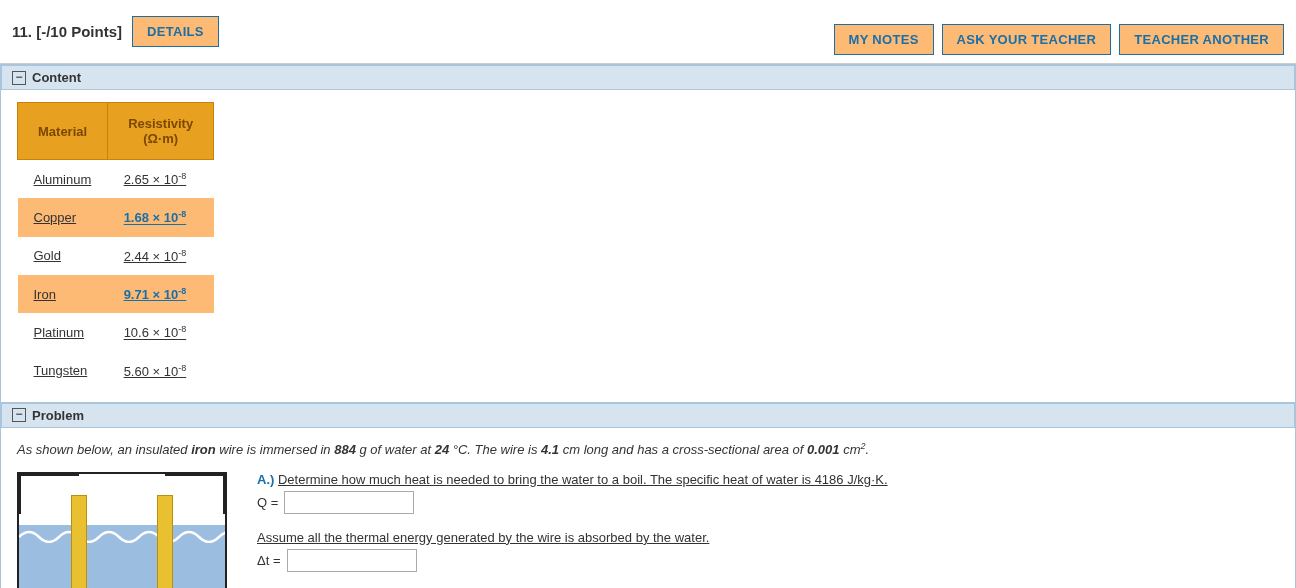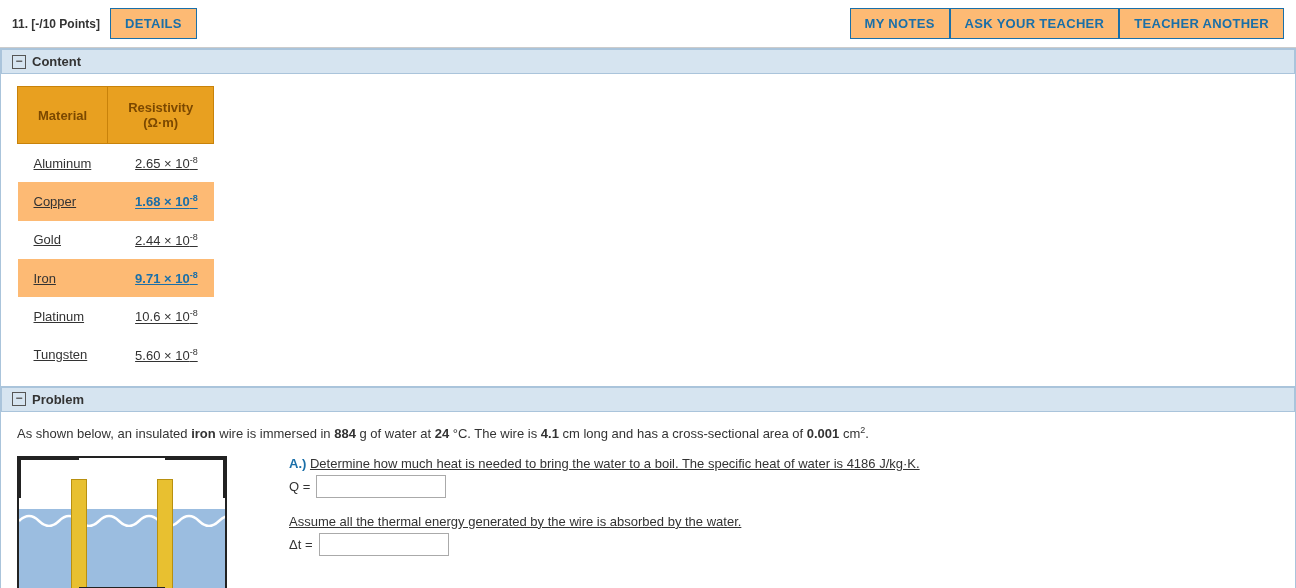--- a/index.html
+++ b/index.html
@@ -7,35 +7,35 @@
 
     .top-bar {
       display: flex;
       align-items: center;
       padding: 8px 12px;
       border-bottom: 1px solid #ccc;
       gap: 10px;
     }
     .question-label {
       font-weight: bold;
-      font-size: 12px;
+      font-size: 15px;
       white-space: nowrap;
     }
     .btn-outline {
       border: 1.5px solid #1a6fa8;
       color: #1a6fa8;
       background: #fdba74;
       padding: 7px 14px;
       font-size: 13px;
       cursor: pointer;
       font-weight: bold;
       letter-spacing: 0.3px;
     }
     .spacer { flex: 1; }
-    .top-btns { display: flex; margin-left: auto; }
+    .top-btns { display: flex; gap: 8px; margin-left: auto; margin-top: 16px; }
 
     .section-header {
       background: #d6e4f0;
       border: 1px solid #aac4db;
       padding: 4px 10px;
       font-size: 13px;
       font-weight: bold;
       color: #333;
       display: flex;
       align-items: center;
@@ -79,39 +79,39 @@
       padding: 11px 16px;
       border: none;
       text-decoration: underline;
     }
     table.resistivity-table tr.highlight td {
       background: #fdba74;
     }
     table.resistivity-table tr td:last-child {
       color: #1a6fa8;
       font-weight: bold;
-      text-align: right;
     }
     table.resistivity-table tr.no-highlight td:last-child {
       color: #333;
       font-weight: normal;
     }
     sup { font-size: 9px; }
 
     .problem-section {
       border: 1px solid #aac4db;
       border-top: none;
     }
     .problem-body {
       padding: 12px 16px;
     }
     .problem-text {
       font-size: 13px;
       margin-bottom: 12px;
       line-height: 1.5;
+      font-style: italic;
     }
     .problem-text b { font-weight: bold; }
 
     .problem-layout {
       display: flex;
       gap: 30px;
       align-items: flex-start;
     }
 
     
@@ -200,21 +200,20 @@
       height: 40px;
       background: #222;
     }
 
     .questions-area {
       flex: 1;
       font-size: 13px;
     }
     .question-block {
       margin-bottom: 16px;
-      margin-left: 32px;
     }
     .question-part {
       color: #1a6fa8;
       font-weight: bold;
     }
     .input-row {
       display: flex;
       align-items: center;
       gap: 6px;
       margin-top: 4px;

